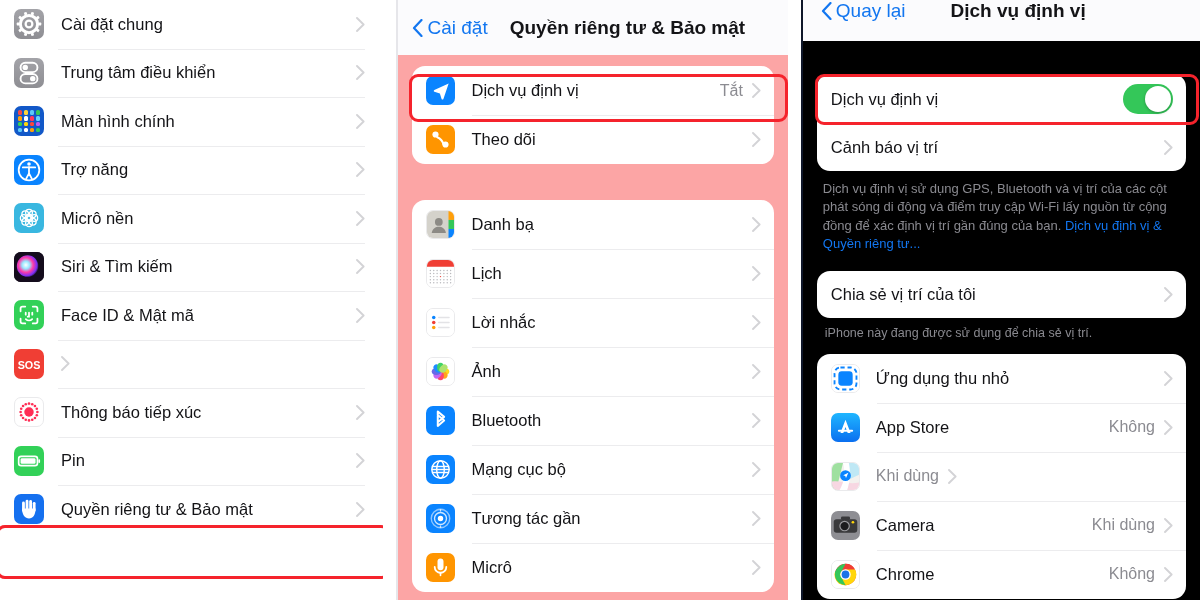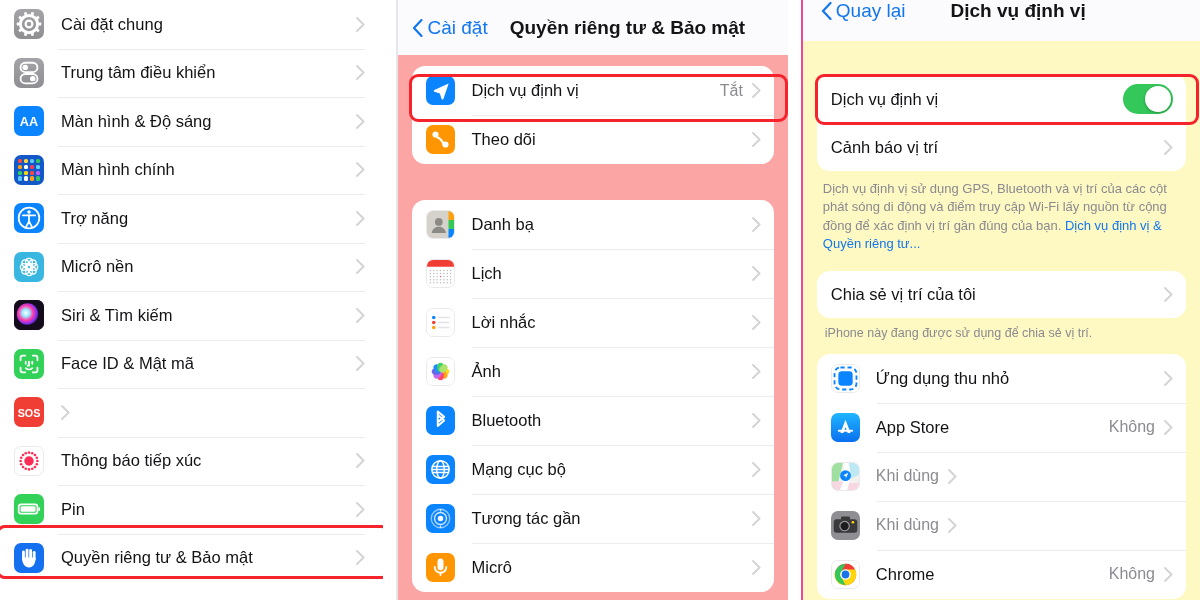--- a/index.html
+++ b/index.html
@@ -9,21 +9,21 @@
     background: #ffffff;
     font-family: "Liberation Sans", "DejaVu Sans", sans-serif;
     -webkit-font-smoothing: antialiased;
   }
   .screen { position: relative; width: 1200px; height: 600px; display: flex; gap: 13px; }
 
   
   .panel { position: relative; height: 600px; background: #f1f1f5; overflow: hidden; }
   .panel-left   { width: 392px; background: #ffffff; }
   .panel-mid    { width: 400px; background: #fca5a5; border-left: 2px solid #e6e6ea; }
-  .panel-right  { width: 408px; background: #fef9c3; border-left: 2px solid #ec4899; }
+  .panel-right  { width: 408px; background: #000000; border-left: 2px solid #0f172a; }
 
   
   .nav-header {
     height: 55px; background: #fbfbfd;
     display: flex; align-items: center;
     padding-left: 14px;
     position: relative;
   }
   .nav-header.right-hdr { height: 41px; padding-left: 18px; align-items: flex-start; }
   .nav-back {
@@ -157,32 +157,20 @@
         <div class="row">
         <span class="row-icon gray-grad">
             <svg class="ic" viewBox="0 0 32 32">
         <rect x="7" y="5" width="18" height="10" rx="5" fill="none" stroke="#fff" stroke-width="2"></rect>
         <circle cx="12" cy="10" r="2.9" fill="#fff"></circle>
         <rect x="7" y="17" width="18" height="10" rx="5" fill="none" stroke="#fff" stroke-width="2"></rect>
         <circle cx="20" cy="22" r="2.9" fill="#fff"></circle>
       </svg>
           </span>
         <span class="row-label">Trung tâm điều khiển</span>
-
-        <svg class="chev" viewBox="0 0 9 15">
-    <path d="M1 1 L7.6 7.5 L1 14" fill="none" stroke="#b9b9be" stroke-width="1.9" stroke-linecap="round" stroke-linejoin="round"></path>
-          </svg>
-      </div>
-        <div class="row">
-        <span class="row-icon blue">
-            <svg class="ic" viewBox="0 0 32 32">
-              <text x="16" y="21.5" font-family="Liberation Sans, sans-serif" font-size="13.5" font-weight="700" fill="#fff" text-anchor="middle">AA</text>
-            </svg>
-          </span>
-        <span class="row-label">Màn hình &amp; Độ sáng</span>
 
         <svg class="chev" viewBox="0 0 9 15">
     <path d="M1 1 L7.6 7.5 L1 14" fill="none" stroke="#b9b9be" stroke-width="1.9" stroke-linecap="round" stroke-linejoin="round"></path>
           </svg>
       </div>
         <div class="row">
         <span class="row-icon homescreen">
             <span class="dotgrid">
               <i style="background:#f2484b"></i>
               <i style="background:#ffd43b"></i>
@@ -674,20 +662,21 @@
         <div class="row">
         <span class="row-icon ">
             <svg class="ic" viewBox="0 0 32 32">
         <rect width="32" height="32" fill="#8e8e93"></rect>
         <rect x="3" y="9" width="26" height="15" rx="3.2" fill="#3a3a3c"></rect>
         <rect x="11" y="6" width="10" height="4" rx="1.6" fill="#3a3a3c"></rect>
         <circle cx="15" cy="16.6" r="5.2" fill="#1c1c1e" stroke="#9a9a9e" stroke-width="1.3"></circle>
         <circle cx="24.2" cy="12.4" r="1.5" fill="#ffd60a"></circle>
       </svg>
           </span>
+        <span class="row-label">Camera</span>
         <span class="row-value">Khi dùng</span>
         <svg class="chev" viewBox="0 0 9 15">
     <path d="M1 1 L7.6 7.5 L1 14" fill="none" stroke="#b9b9be" stroke-width="1.9" stroke-linecap="round" stroke-linejoin="round"></path>
           </svg>
       </div>
         <div class="row">
         <span class="row-icon white-bg">
             <svg class="ic" viewBox="0 0 32 32">
               <rect width="32" height="32" fill="#fff"></rect>
         <circle cx="16" cy="16" r="12.6" fill="#f03e34"></circle>

